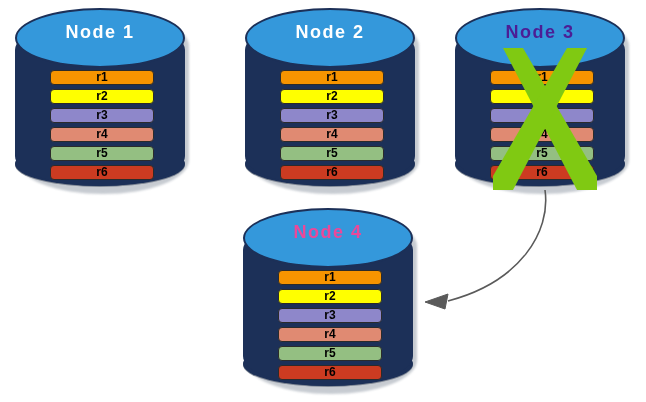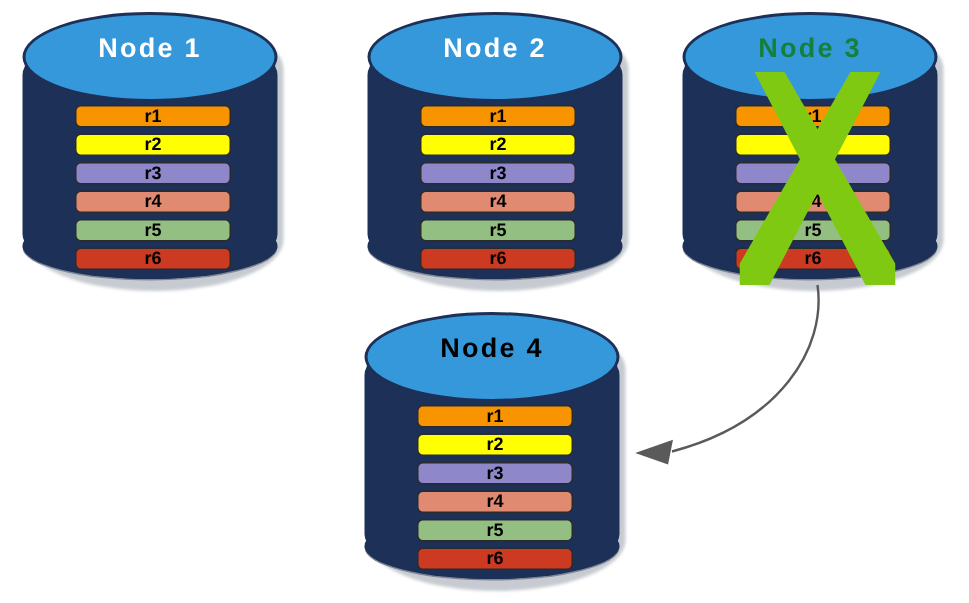--- a/index.html
+++ b/index.html
@@ -158,21 +158,21 @@
       <div class="row" style="background: rgb(148, 191, 130); border-color: rgb(43, 43, 43);">r5</div>
       <div class="row" style="background: rgb(204, 59, 33); border-color: rgb(43, 43, 43);">r6</div>
     </div>
   </div>
 
   <div class="node" style="left:455px; top:8px;">
     <div class="cyl-shadow"></div>
     <div class="cyl-bottom" style="background: rgb(28, 48, 88);"></div>
     <div class="cyl-body" style="background: rgb(28, 48, 88);"></div>
     <div class="cyl-top" style="background: rgb(52, 152, 219); border-color: rgb(28, 48, 88);"></div>
-    <div class="node-title" style="color: #15803d;">Node  3</div>
+    <div class="node-title" style="color: #4c1d95;">Node  3</div>
     <div class="rows">
       <div class="row" style="background: rgb(247, 148, 0); border-color: rgb(43, 43, 43);">r1</div>
       <div class="row" style="background: rgb(255, 255, 0); border-color: rgb(43, 43, 43);">r2</div>
       <div class="row" style="background: rgb(142, 135, 202); border-color: rgb(43, 43, 43);">r3</div>
       <div class="row" style="background: rgb(224, 138, 114); border-color: rgb(43, 43, 43);">r4</div>
       <div class="row" style="background: rgb(148, 191, 130); border-color: rgb(43, 43, 43);">r5</div>
       <div class="row" style="background: rgb(204, 59, 33); border-color: rgb(43, 43, 43);">r6</div>
     </div>
     <svg class="fail-x" viewBox="0 0 104 142">
       <g>
@@ -180,21 +180,21 @@
         <polygon id="x-stroke-b" points="94,0 74,0 0,128 0,142 20,142" fill="#80c912"></polygon>
       </g>
     </svg>
   </div>
 
   <div class="node" style="left:243px; top:208px;">
     <div class="cyl-shadow"></div>
     <div class="cyl-bottom" style="background: rgb(28, 48, 88);"></div>
     <div class="cyl-body" style="background: rgb(28, 48, 88);"></div>
     <div class="cyl-top" style="background: rgb(52, 152, 219); border-color: rgb(28, 48, 88);"></div>
-    <div class="node-title" style="color: #000000;">Node  4</div>
+    <div class="node-title" style="color: #ec4899;">Node  4</div>
     <div class="rows">
       <div class="row" style="background: rgb(247, 148, 0); border-color: rgb(43, 43, 43);">r1</div>
       <div class="row" style="background: rgb(255, 255, 0); border-color: rgb(43, 43, 43);">r2</div>
       <div class="row" style="background: rgb(142, 135, 202); border-color: rgb(43, 43, 43);">r3</div>
       <div class="row" style="background: rgb(224, 138, 114); border-color: rgb(43, 43, 43);">r4</div>
       <div class="row" style="background: rgb(148, 191, 130); border-color: rgb(43, 43, 43);">r5</div>
       <div class="row" style="background: rgb(204, 59, 33); border-color: rgb(43, 43, 43);">r6</div>
     </div>
   </div>
 

